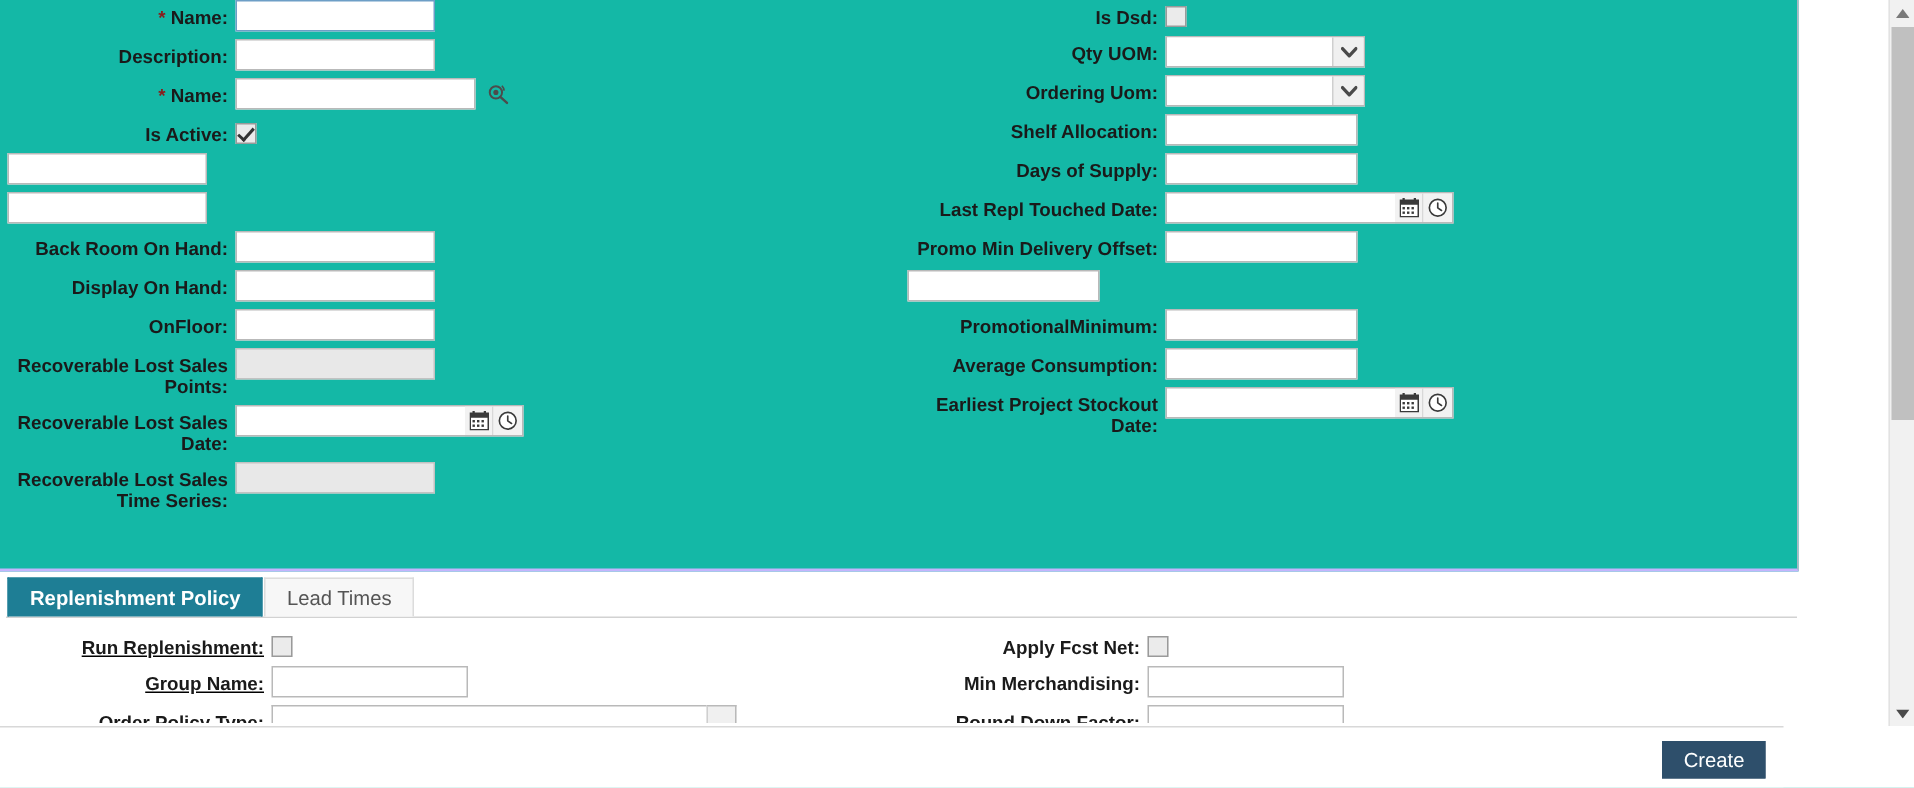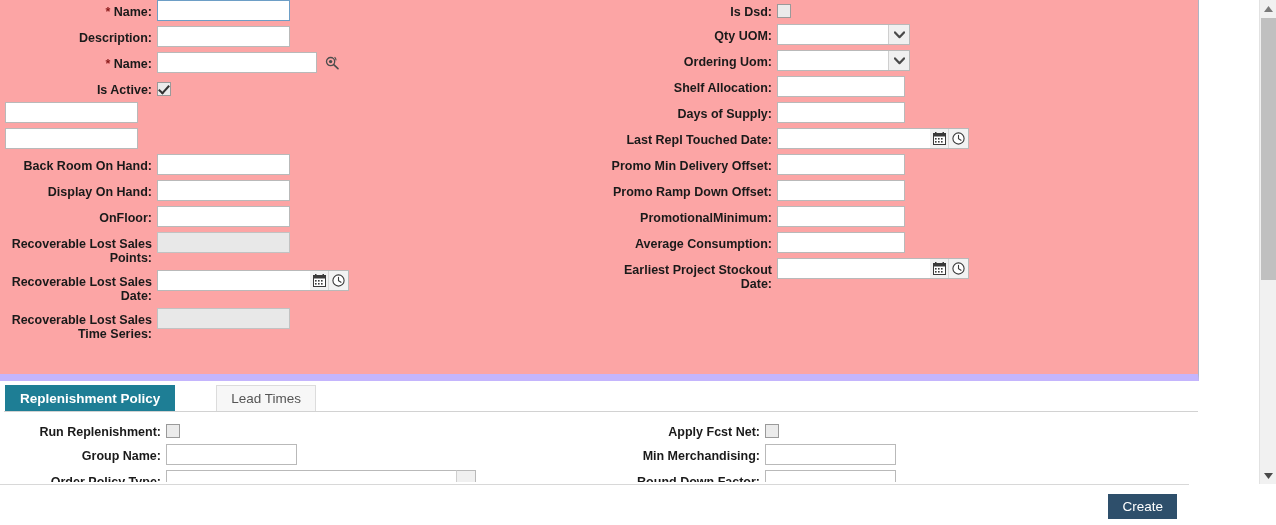--- a/index.html
+++ b/index.html
@@ -17,23 +17,23 @@
     height: 525px;
     background: #ffffff;
   }
 
   
   .form-panel {
     position: absolute;
     left: 0; top: 0;
     width: 1199px;
     height: 381px;
-    background: #fca5a5;
+    background: #14b8a6;
     border-right: 1px solid #adb5c4;
-    border-bottom: 7px solid #c4b5fd;
+    border-bottom: 2px solid #c4b5fd;
   }
 
   .col {
     position: absolute;
     top: 0;
   }
   .col-left  { left: 0;   width: 600px; }
   .col-right { left: 600px; width: 599px; }
 
   .frow {
@@ -182,21 +182,20 @@
   .tabs-region {
     position: absolute;
     left: 0; top: 385px;
     width: 1199px;
   }
   .tabstrip {
     display: flex;
     align-items: flex-end;
     height: 26px;
     padding-left: 5px;
-    gap: 40px;
   }
   .tab {
     height: 26px;
     line-height: 26px;
     padding: 0 14px;
     font-size: 13.5px;
     color: #555555;
     background: #f7f7f7;
     border: 1px solid #dcdcdc;
     border-bottom: none;
@@ -218,21 +217,21 @@
   }
 
   
   .tabcontent {
     position: absolute;
     left: 0; top: 420px;
     width: 1199px;
     height: 62px;
     overflow: hidden;
   }
-  .tabcontent .col-left  { left: 1px;   width: 600px; }
+  .tabcontent .col-left  { left: 16px;   width: 600px; text-decoration: underline; }
   .tabcontent .col-right { left: 600px; width: 599px; }
   .tabcontent .col-left .flabel  { width: 160px; }
   .tabcontent .col-right .flabel { width: 160px; }
 
   
   .bottombar {
     position: absolute;
     left: 0; top: 484px;
     width: 1189px;
     height: 41px;
@@ -470,21 +469,20 @@
             </span>
           </div>
         </div>
         <div class="frow">
           <div class="flabel"><span>Promo Min Delivery Offset:</span></div>
           <div class="fctl">
             <input class="txt w128" type="text" value="" placeholder="" style="">
           </div>
         </div>
         <div class="frow">
-          <div class="flabel"><span>Promo Ramp Down Offset:</span></div>
           <div class="fctl">
             <input class="txt w128" type="text" value="" placeholder="" style="">
           </div>
         </div>
         <div class="frow">
           <div class="flabel"><span>PromotionalMinimum:</span></div>
           <div class="fctl">
             <input class="txt w128" type="text" value="" placeholder="" style="">
           </div>
         </div>

